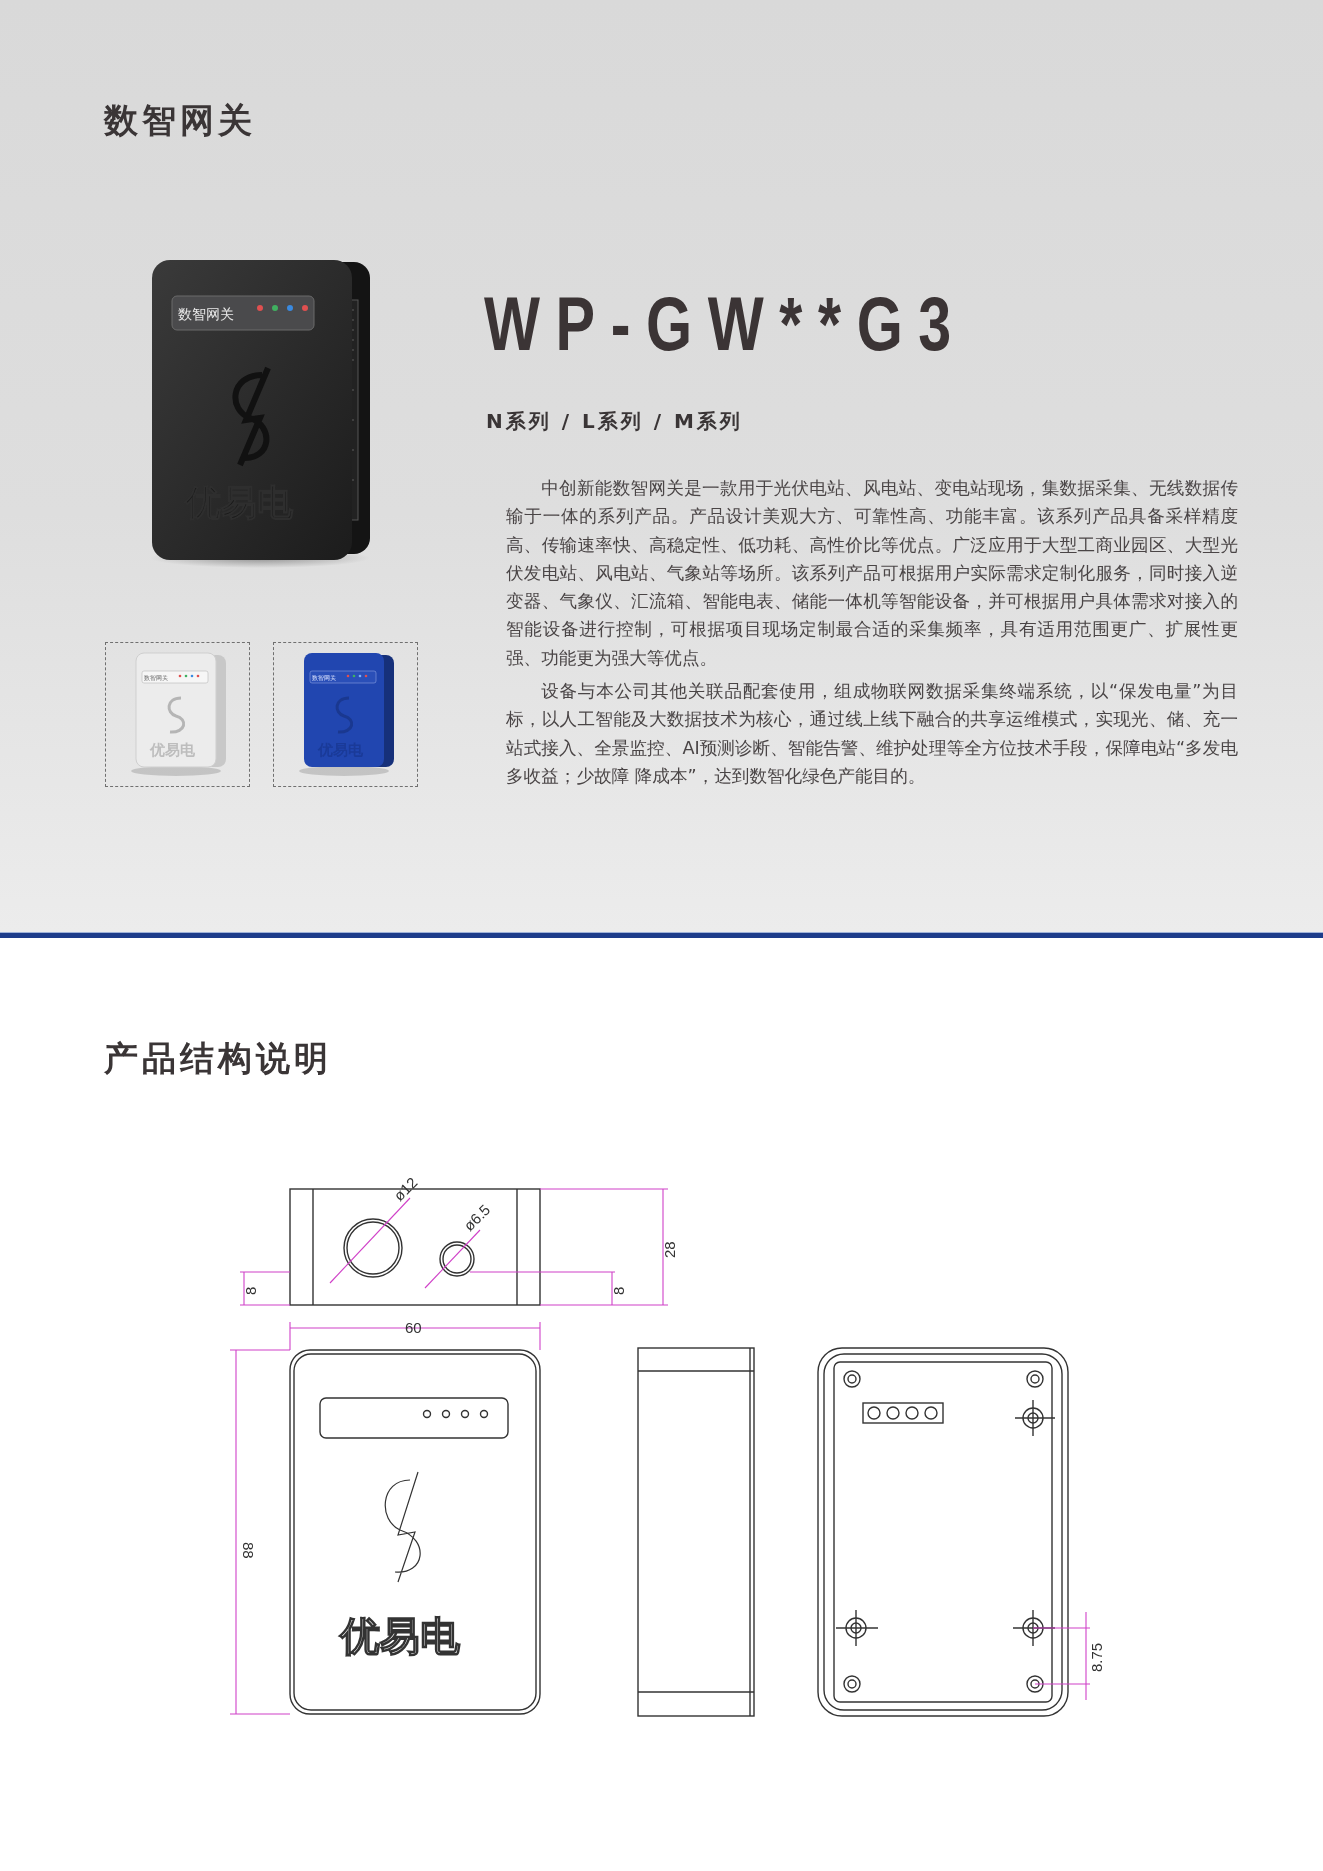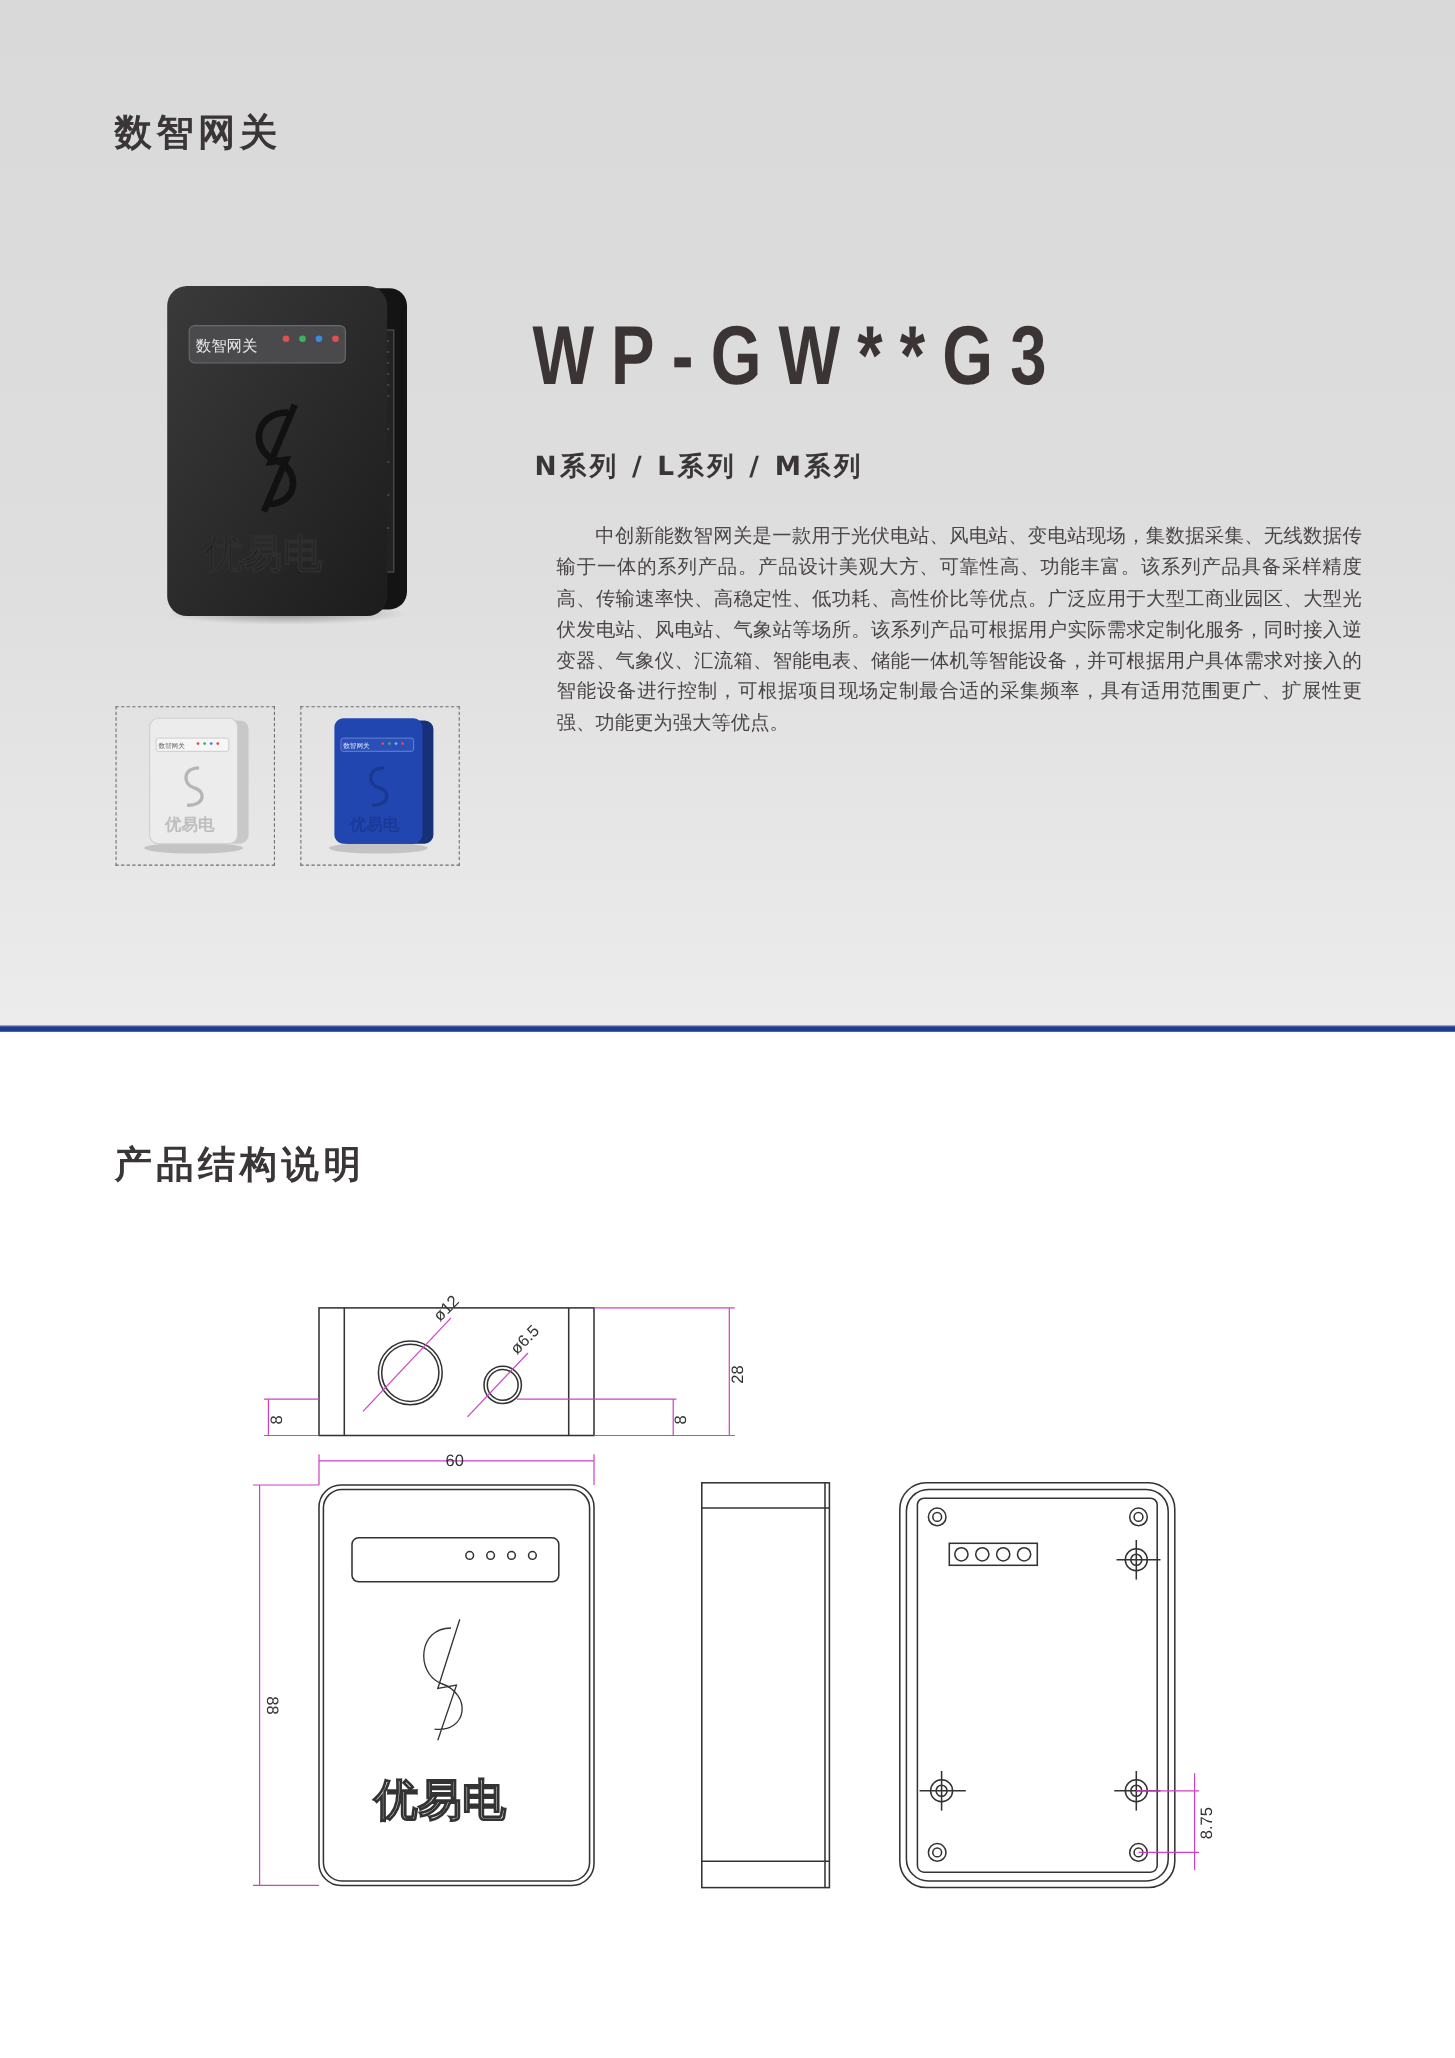--- a/index.html
+++ b/index.html
@@ -21,21 +21,21 @@
   #title-1 { left: 104px; top: 98px; }
   #title-2 { left: 104px; top: 1036px; }
 
   .model {
     position: absolute; left: 484px; top: 280px;
     font-family: "Liberation Sans", sans-serif; font-weight: bold;
     font-size: 76px; letter-spacing: 20px; color: #3b3435;
     transform: scaleX(0.78); transform-origin: left top;
   }
   .series {
-    position: absolute; left: 486px; top: 408px; font-size: 24px; font-weight: bold; letter-spacing: 3px; color: #3a3536;
+    position: absolute; left: 486px; top: 408px; font-size: 20px; font-weight: bold; letter-spacing: 3px; color: #3a3536;
   }
   .desc {
     position: absolute; left: 486px; top: 474px; width: 732px;
     font-size: 17.6px; line-height: 28.3px; color: #4a4546; text-align: justify; margin-left: 20px;
   }
   .desc p { text-indent: 2em; margin-bottom: 5px; }
 
   
   .device-main {
     position: absolute; left: 150px; top: 250px; width: 222px; height: 320px;
@@ -125,20 +125,21 @@
       <circle cx="92" cy="33" r="1.3" fill="#e05050"></circle>
     <path d="M75 55 C 60 55, 60 70, 70 73 C 82 76, 80 90, 64 89" stroke="#1a3890" stroke-width="3" fill="none"></path>
     <text x="44" y="112" font-size="15" fill="#1a3a98" font-weight="bold">优易电</text>
   </svg>
 </div>
 
 <div class="model">WP-GW**G3</div>
 <div class="series">N系列 / L系列 / M系列</div>
 <div class="desc">
   <p>中创新能数智网关是一款用于光伏电站、风电站、变电站现场，集数据采集、无线数据传输于一体的系列产品。产品设计美观大方、可靠性高、功能丰富。该系列产品具备采样精度高、传输速率快、高稳定性、低功耗、高性价比等优点。广泛应用于大型工商业园区、大型光伏发电站、风电站、气象站等场所。该系列产品可根据用户实际需求定制化服务，同时接入逆变器、气象仪、汇流箱、智能电表、储能一体机等智能设备，并可根据用户具体需求对接入的智能设备进行控制，可根据项目现场定制最合适的采集频率，具有适用范围更广、扩展性更强、功能更为强大等优点。</p>
+  <p>设备与本公司其他关联品配套使用，组成物联网数据采集终端系统，以“保发电量”为目标，以人工智能及大数据技术为核心，通过线上线下融合的共享运维模式，实现光、储、充一站式接入、全景监控、AI预测诊断、智能告警、维护处理等全方位技术手段，保障电站“多发电 多收益；少故障 降成本”，达到数智化绿色产能目的。</p>
 </div>
 
 <div class="section-title" id="title-2">产品结构说明</div>
 
 <div class="drawing">
   <svg width="900" height="560" viewBox="220 1170 900 560">
     <g fill="none" stroke="#333" stroke-width="1.4">
 
       <rect x="290" y="1189" width="250" height="116"></rect>
       <line x1="313" y1="1189" x2="313" y2="1305"></line>

